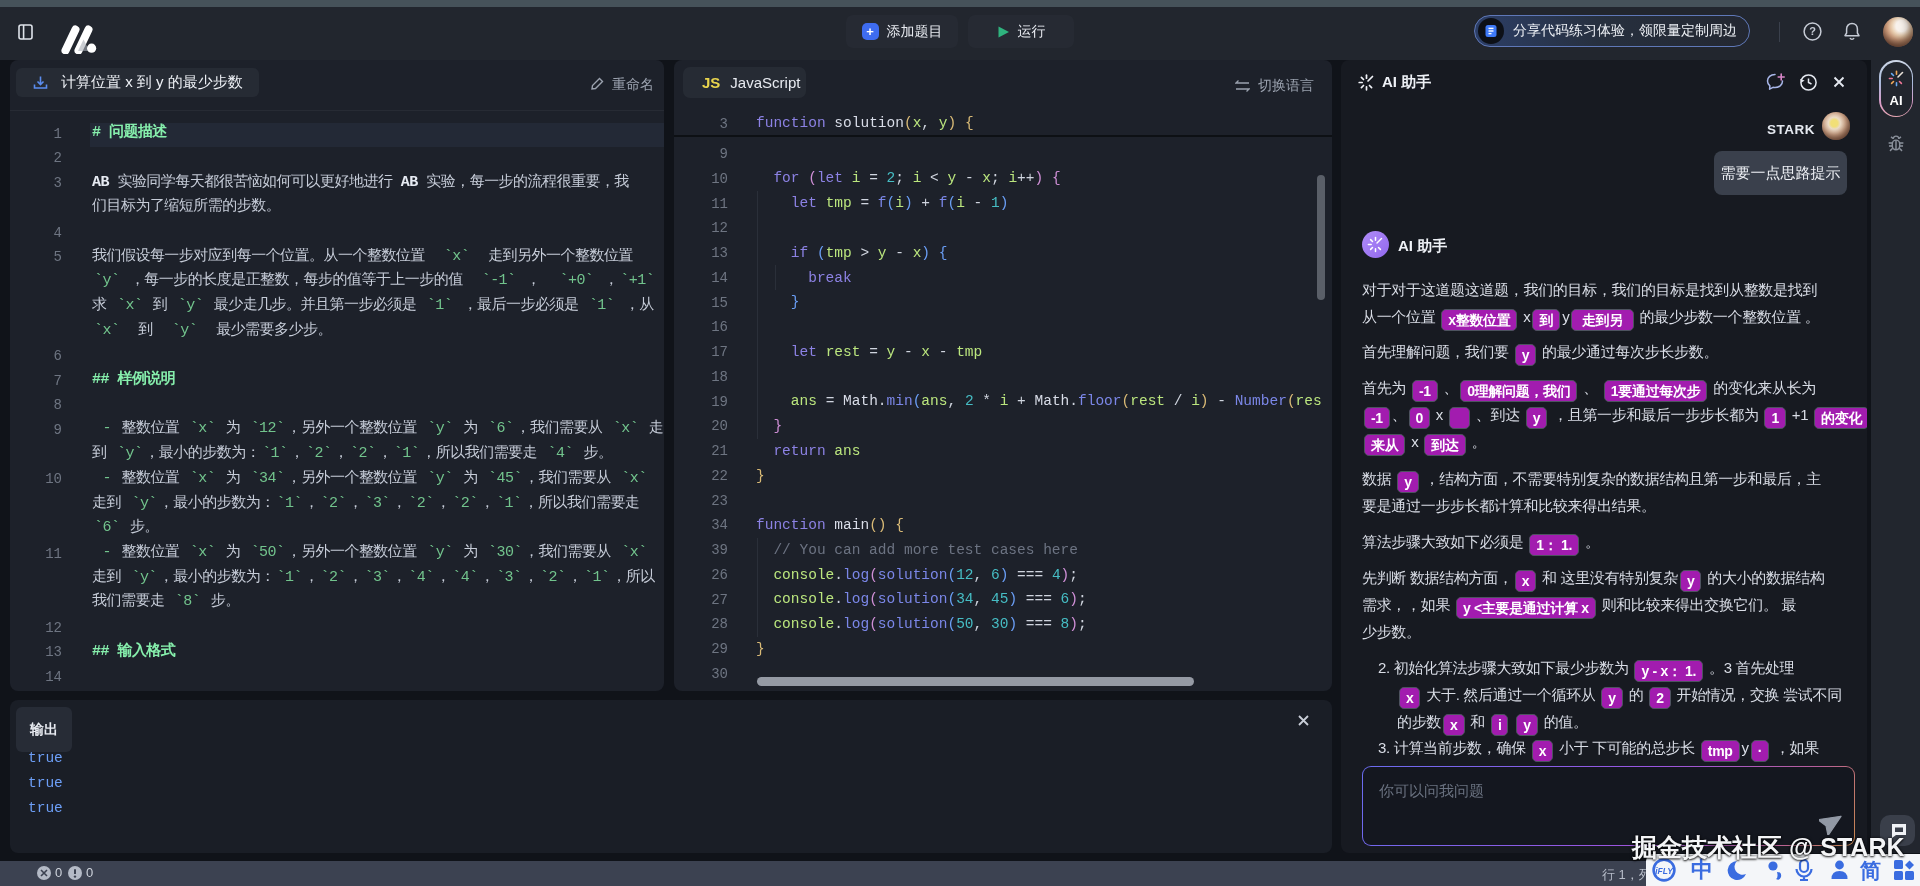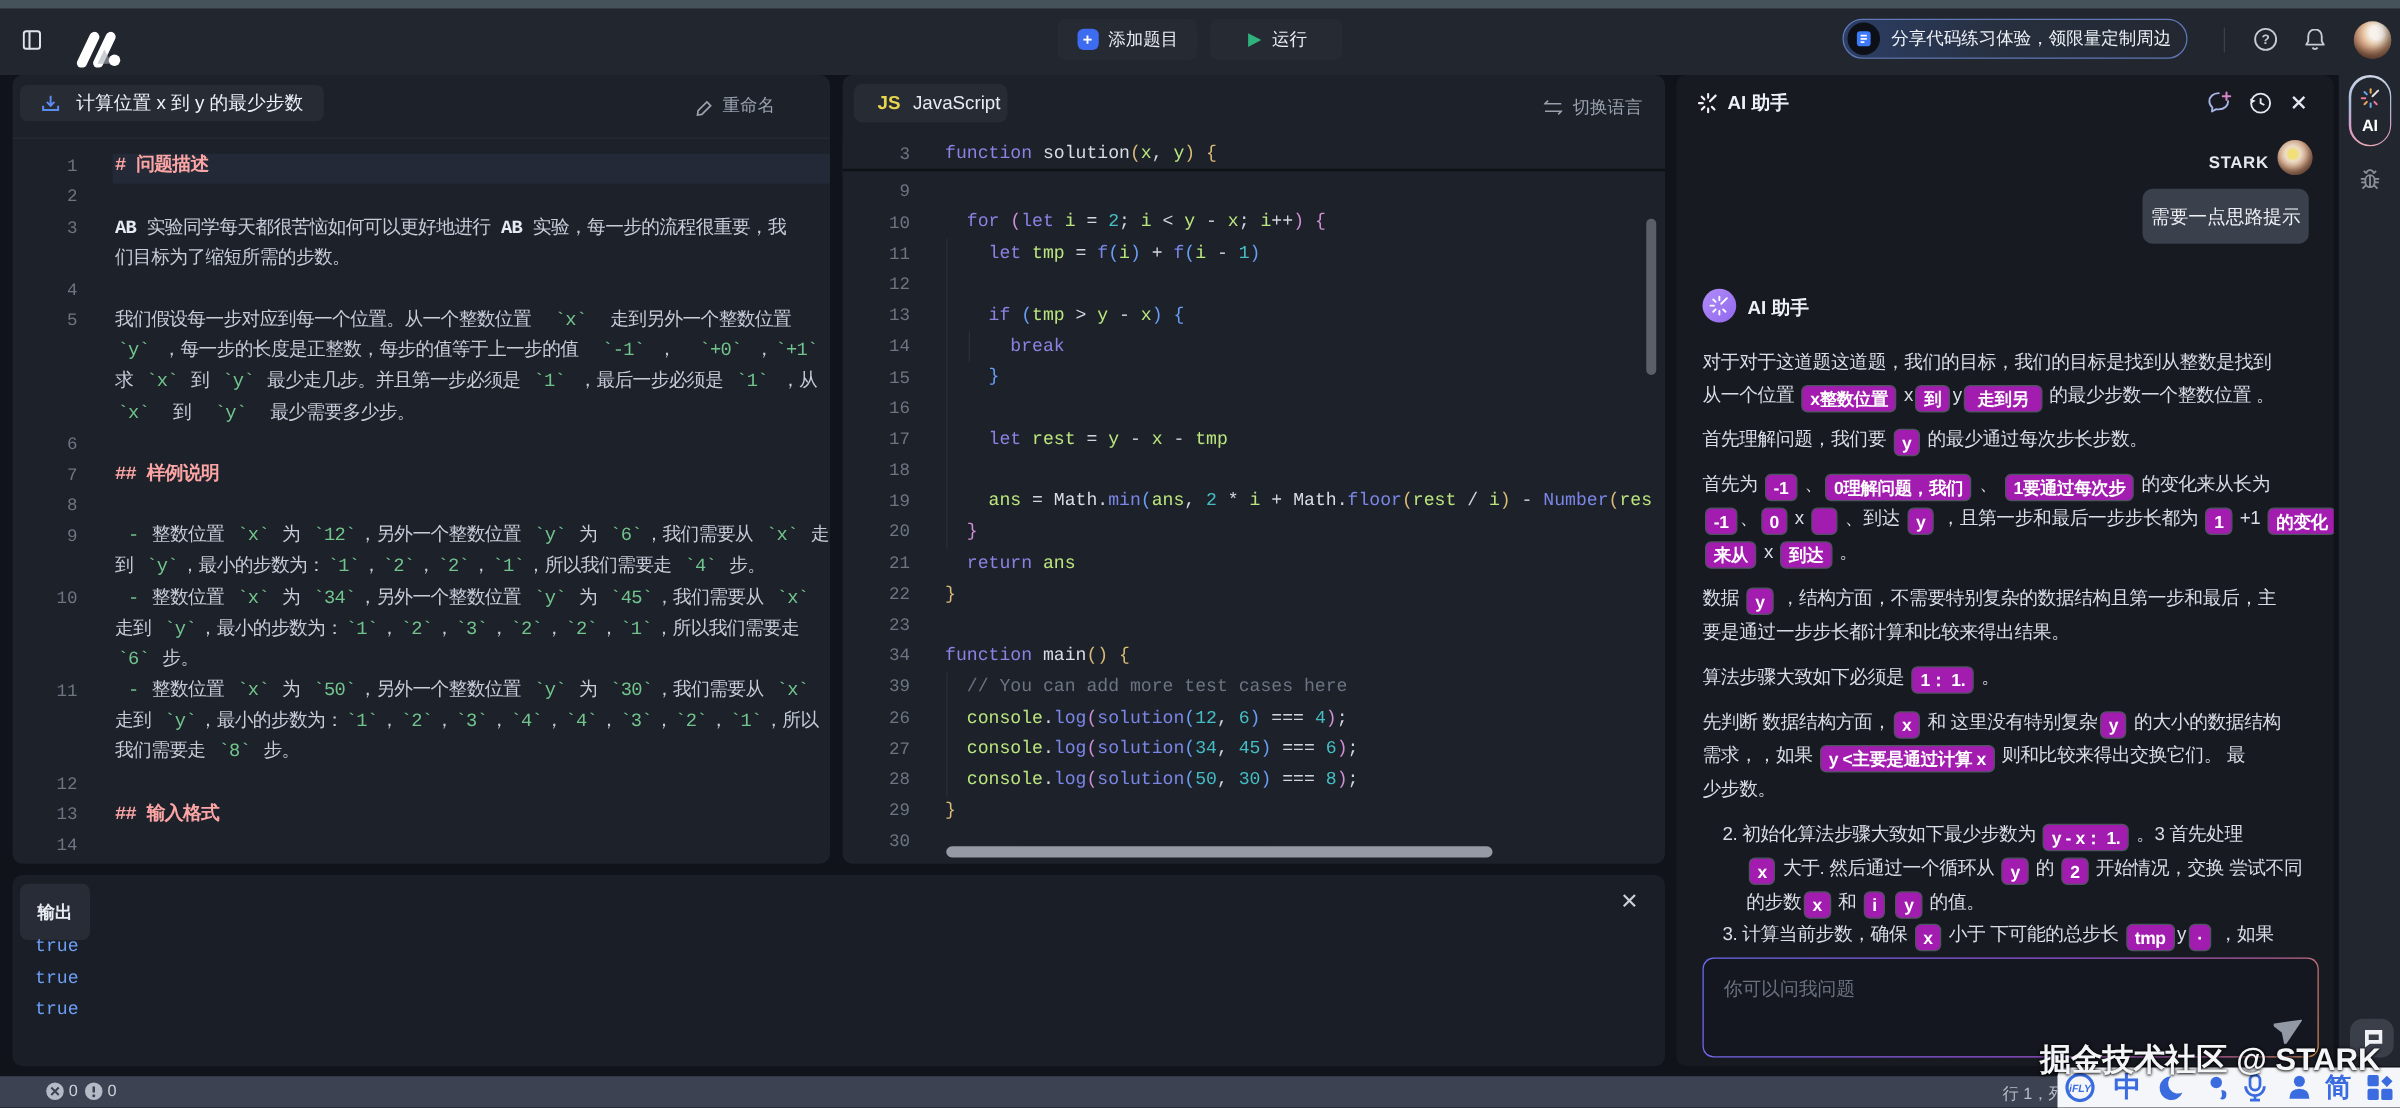--- a/index.html
+++ b/index.html
@@ -12,21 +12,21 @@
 #op{left:10px;top:700px;width:1322px;height:153px;background:#1a1e26;overflow:hidden}
 #rp{left:1341px;top:60px;width:526px;height:793px;background:#171a21;overflow:hidden}
 #strip{left:1871px;top:60px;width:49px;height:793px;background:#22262e;border-radius:0}
 #statusbar{position:absolute;left:0;top:861px;width:1920px;height:25px;background:#3c4251}
 
 .tbtn{position:absolute;height:33px;background:#262a33;border-radius:7px;color:#e8ebf1;font-size:14px;display:flex;align-items:center;justify-content:center;gap:8px}
 .ln{position:absolute;color:#6e7582;font-size:14px;line-height:16px;text-align:right;width:30px;font-family:"Liberation Mono",monospace}
 .row{position:absolute;white-space:pre;font-size:15px;letter-spacing:-0.53px;line-height:24.7px;font-family:"Liberation Mono",monospace;color:#c6ccd8}
 #mp .row,#op .row{font-size:14.5px;letter-spacing:0}
 
-.h{color:#fca5a5;font-weight:bold}
+.h{color:#86efac;font-weight:bold}
 .g{color:#72c48d;margin:0 2px}
 .b{color:#e6eaf2;font-weight:bold}
 
 .k{color:#8c82e4}
 .f{color:#7b87e8}
 .v{color:#bbe67e}
 .n{color:#46bdc4}
 .p{color:#d0d5df}
 .c{color:#6c7382}
 .d{color:#d9dde8}
@@ -77,21 +77,21 @@
   <div class="abs" style="left:1883px;top:10px;width:30px;height:30px;border-radius:50%;background:radial-gradient(circle at 62% 30%,#f8f2ec 0 20%,#ead0b2 35%,#d0a080 52%,#9a6c56 75%,#6a4a3e 100%);box-shadow:inset -3px -5px 8px rgba(40,20,10,.55)"></div>
 </div>
 <div id="lp" class="panel">
   <div class="abs" style="left:6px;top:8px;width:243px;height:29px;background:#262b34;border-radius:6px;display:flex;align-items:center">
     <svg style="margin-left:17px" width="15" height="15" viewBox="0 0 15 15">
         <path d="M7.5 1.5 L7.5 9 M4.5 6.5 L7.5 9.7 L10.5 6.5" fill="none" stroke="#5b8def" stroke-width="1.6"></path>
         <path d="M1.5 9.5 L1.5 13 L13.5 13 L13.5 9.5" fill="none" stroke="#5b8def" stroke-width="1.6"></path>
       </svg>
     <span style="margin-left:13px;color:#eef1f6;font-size:15px;font-weight:normal">计算位置 x 到 y 的最少步数</span>
   </div>
-  <div class="abs" style="left:546px;top:16px;color:#9ba2af;font-size:14px;display:flex;align-items:flex-end;gap:7px"><svg width="15" height="15" viewBox="0 0 15 15">
+  <div class="abs" style="left:580px;top:16px;color:#9ba2af;font-size:14px;display:flex;align-items:flex-start;gap:7px"><svg width="15" height="15" viewBox="0 0 15 15">
         <path d="M9.5 2.5 L12.5 5.5 L5.5 12.5 L2 13 L2.5 9.5 Z" fill="none" stroke="#9ba2af" stroke-width="1.4"></path>
       </svg>重命名</div>
   <div class="abs" style="left:0;top:50px;width:654px;height:1px;background:#272b34"></div>
   <div class="abs" style="left:80px;top:63px;width:574px;height:24px;background:#232936"></div>
   <div class="ln" style="left:22px;top:66px">1</div>
   <div class="ln" style="left:22px;top:90px">2</div>
   <div class="ln" style="left:22px;top:115px">3</div>
   <div class="ln" style="left:22px;top:165px">4</div>
   <div class="ln" style="left:22px;top:189px">5</div>
   <div class="ln" style="left:22px;top:288px">6</div>

